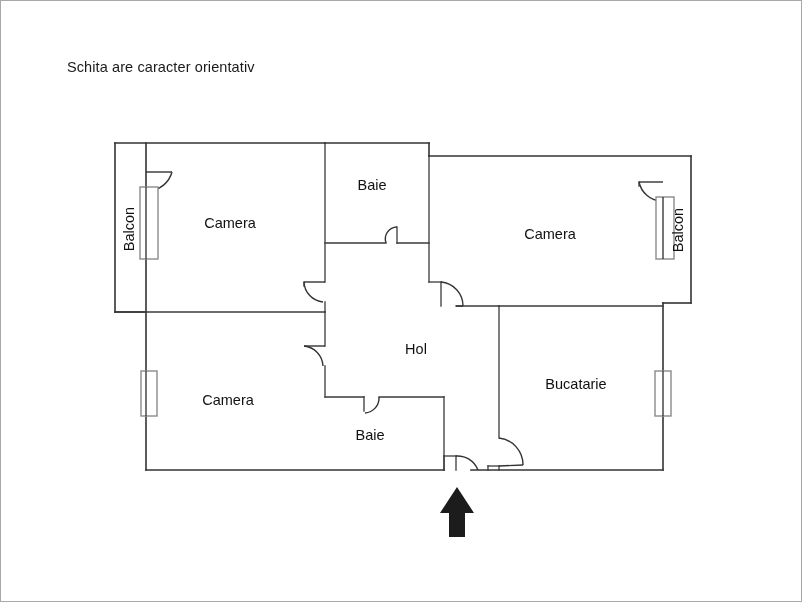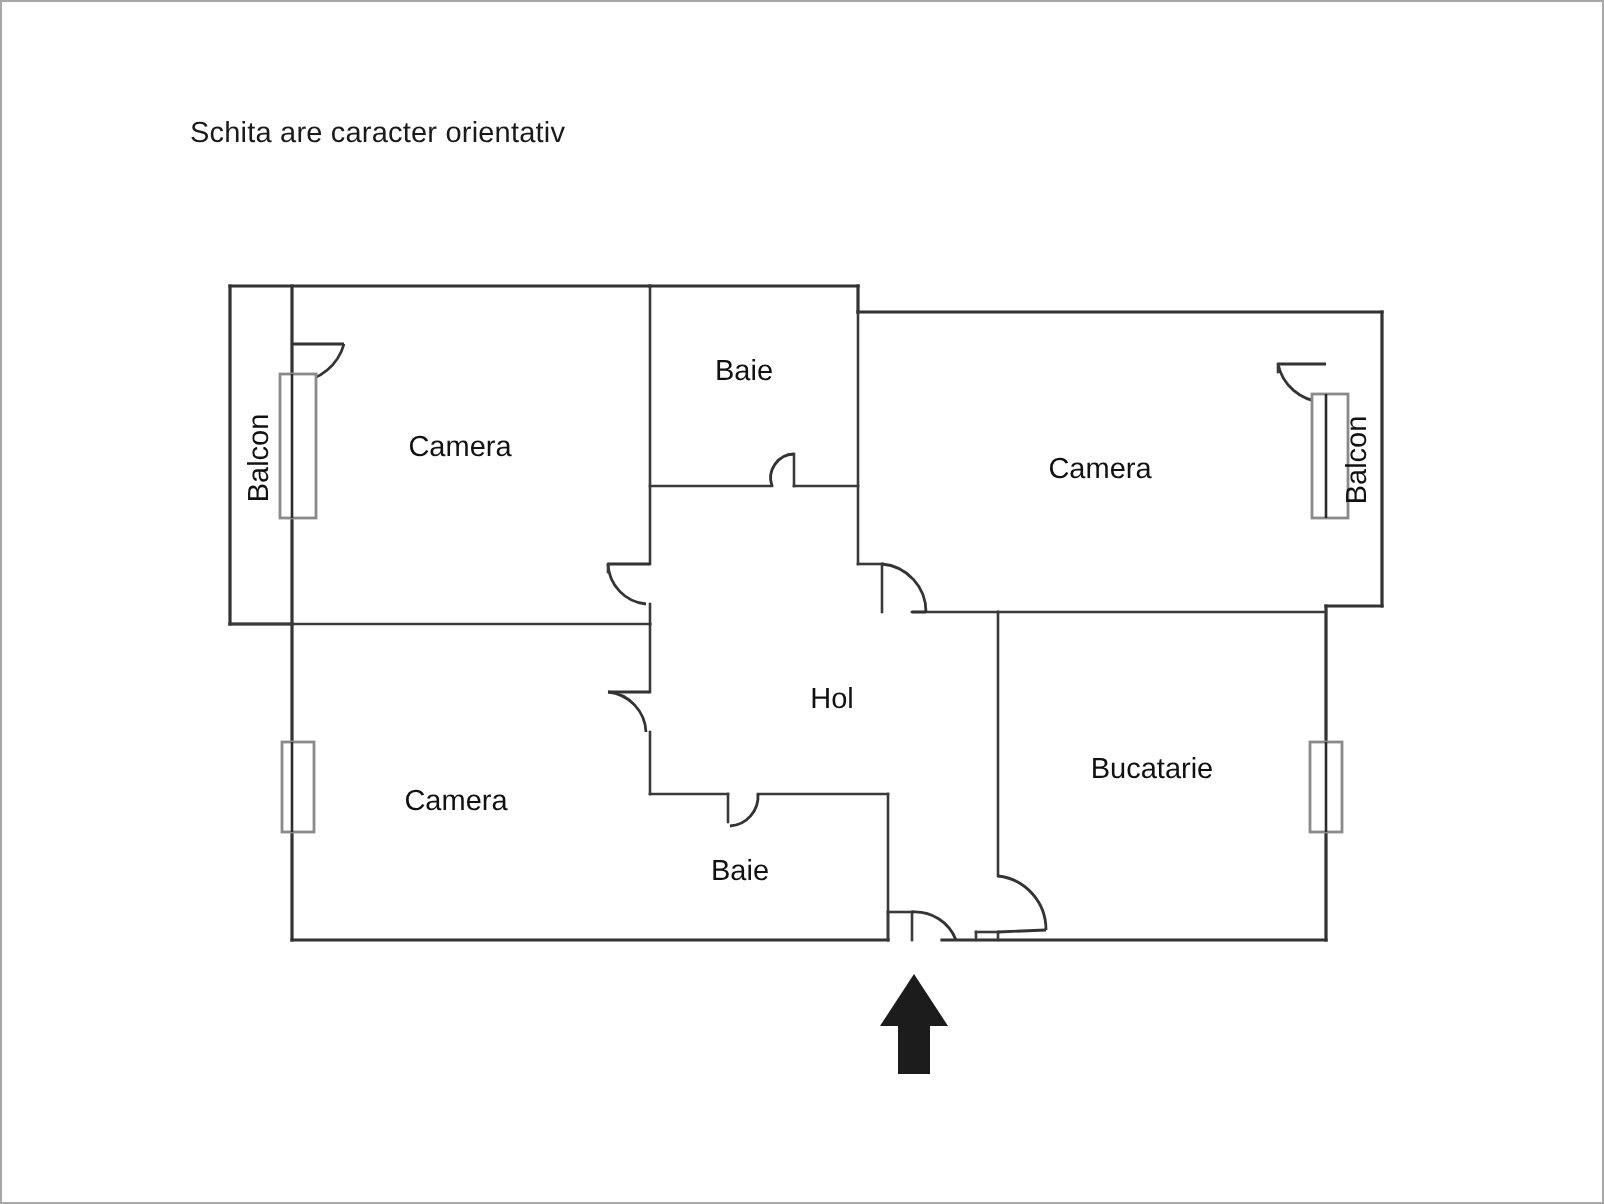--- a/index.html
+++ b/index.html
@@ -22,21 +22,20 @@
     border: 1px solid #a8a8a8;
   }
   #plan-title {
     position: absolute;
     left: 66px;
     top: 58px;
     font-size: 14.5px;
     color: #1a1a1a;
     letter-spacing: 0.1px;
     white-space: nowrap;
-    margin-left: 28px;
   }
   #floorplan-svg {
     position: absolute;
     left: 0;
     top: 0;
   }
   .wall {
     stroke: #333333;
     stroke-width: 1.6;
     fill: none;

